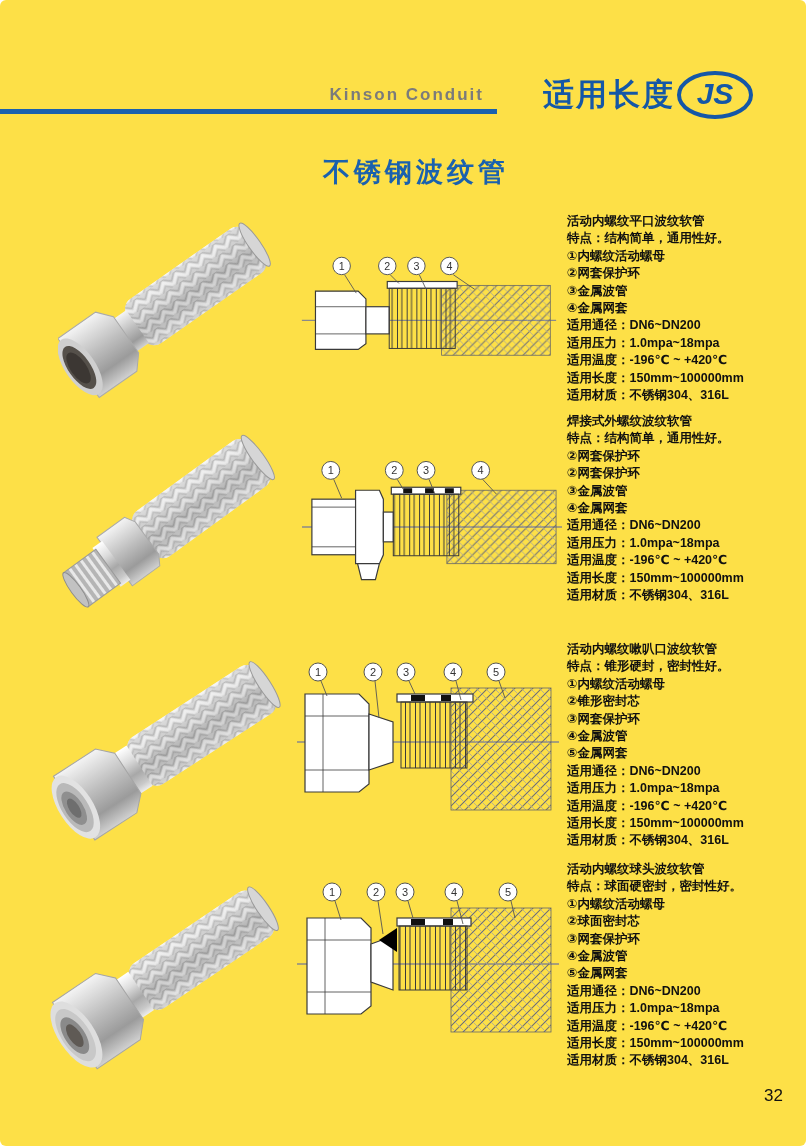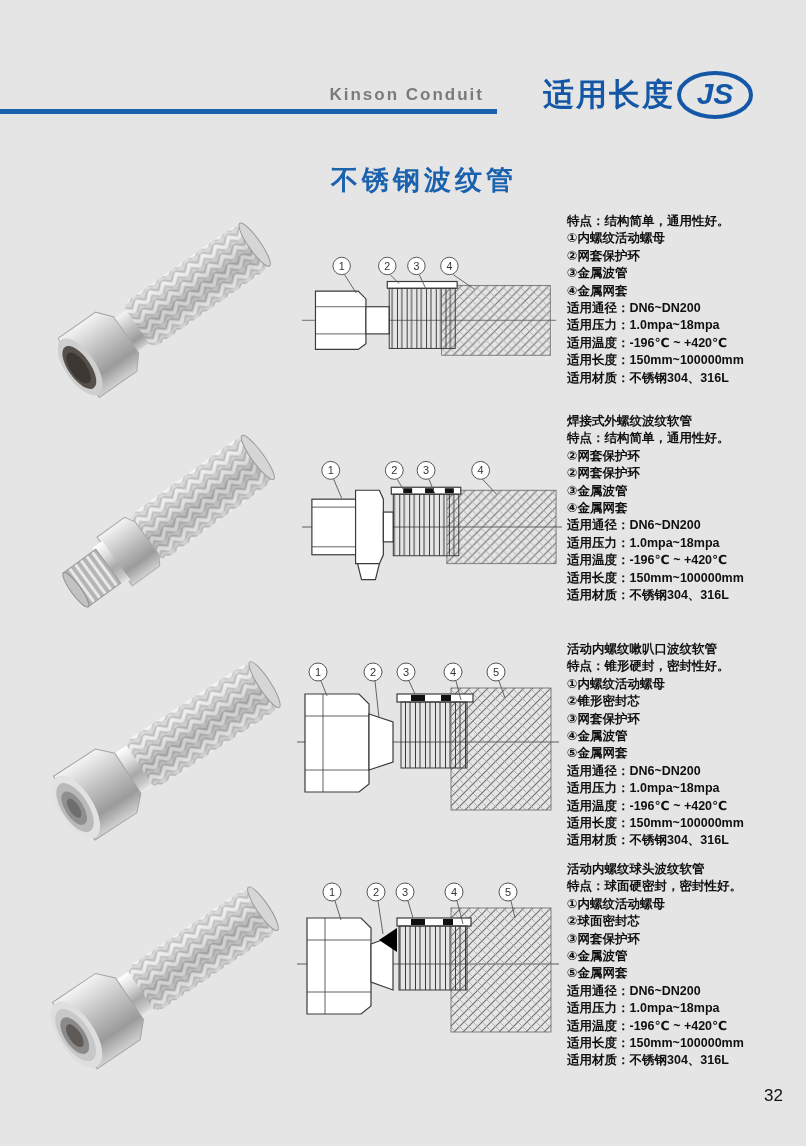--- a/index.html
+++ b/index.html
@@ -1,26 +1,26 @@
 <!DOCTYPE html>
 <html><head>
 <meta charset="utf-8">
 <style>
   html,body{margin:0;padding:0;background:#fff;}
-  .page{position:relative;width:806px;height:1146px;background:#e5e5e5;overflow:hidden;
-        font-family:"Liberation Sans","DejaVu Sans",sans-serif;}
+  .page{position:relative;width:806px;height:1146px;background:#fde047;overflow:hidden;
+        font-family:"Liberation Sans","DejaVu Sans",sans-serif;border-radius:6px;}
   
   .brand-en{position:absolute;top:85px;left:0;width:484px;text-align:right;
             font-size:17px;font-weight:600;letter-spacing:2px;color:#7b7b7b;}
   .header-rule{position:absolute;top:109px;left:0;width:497px;height:5px;background:#1a61ae;}
   .brand-cn{position:absolute;top:74px;left:543px;font-size:31px;font-weight:800;
             color:#1457a7;letter-spacing:2px;}
   .logo{position:absolute;top:70px;left:676px;width:78px;height:50px;}
   
-  .page-title{position:absolute;top:154px;left:323px;margin:8px;font-size:27px;font-weight:800;
+  .page-title{position:absolute;top:154px;left:323px;margin:0;font-size:27px;font-weight:800;
               color:#1a61ae;letter-spacing:4px;}
   
   .specs{position:absolute;left:567px;width:239px;font-size:12.5px;line-height:17.4px;
          color:#101010;font-weight:600;}
   .specs div{white-space:nowrap;}
   .sp1{top:213px;} .sp2{top:413px;} .sp3{top:641px;} .sp4{top:861px;}
   
   .photo{position:absolute;}
   .ph1{left:58px;top:222px;width:222px;height:185px;}
   .ph2{left:58px;top:428px;width:222px;height:195px;}
@@ -128,20 +128,21 @@
       <text x="122" y="22">3</text>
       </g>
     <g class="callout">
       <line x1="160" y1="27" x2="182" y2="42"></line>
         <circle cx="156" cy="18" r="9"></circle>
       <text x="156" y="22">4</text>
       </g>
   </svg>
 
   <div class="specs sp1">
+    <div>活动内螺纹平口波纹软管</div>
     <div>特点：结构简单，通用性好。</div>
     <div>①内螺纹活动螺母</div>
     <div>②网套保护环</div>
     <div>③金属波管</div>
     <div>④金属网套</div>
     <div>适用通径：DN6~DN200</div>
     <div>适用压力：1.0mpa~18mpa</div>
     <div>适用温度：-196℃ ~ +420℃</div>
     <div>适用长度：150mm~100000mm</div>
     <div>适用材质：不锈钢304、316L</div>

